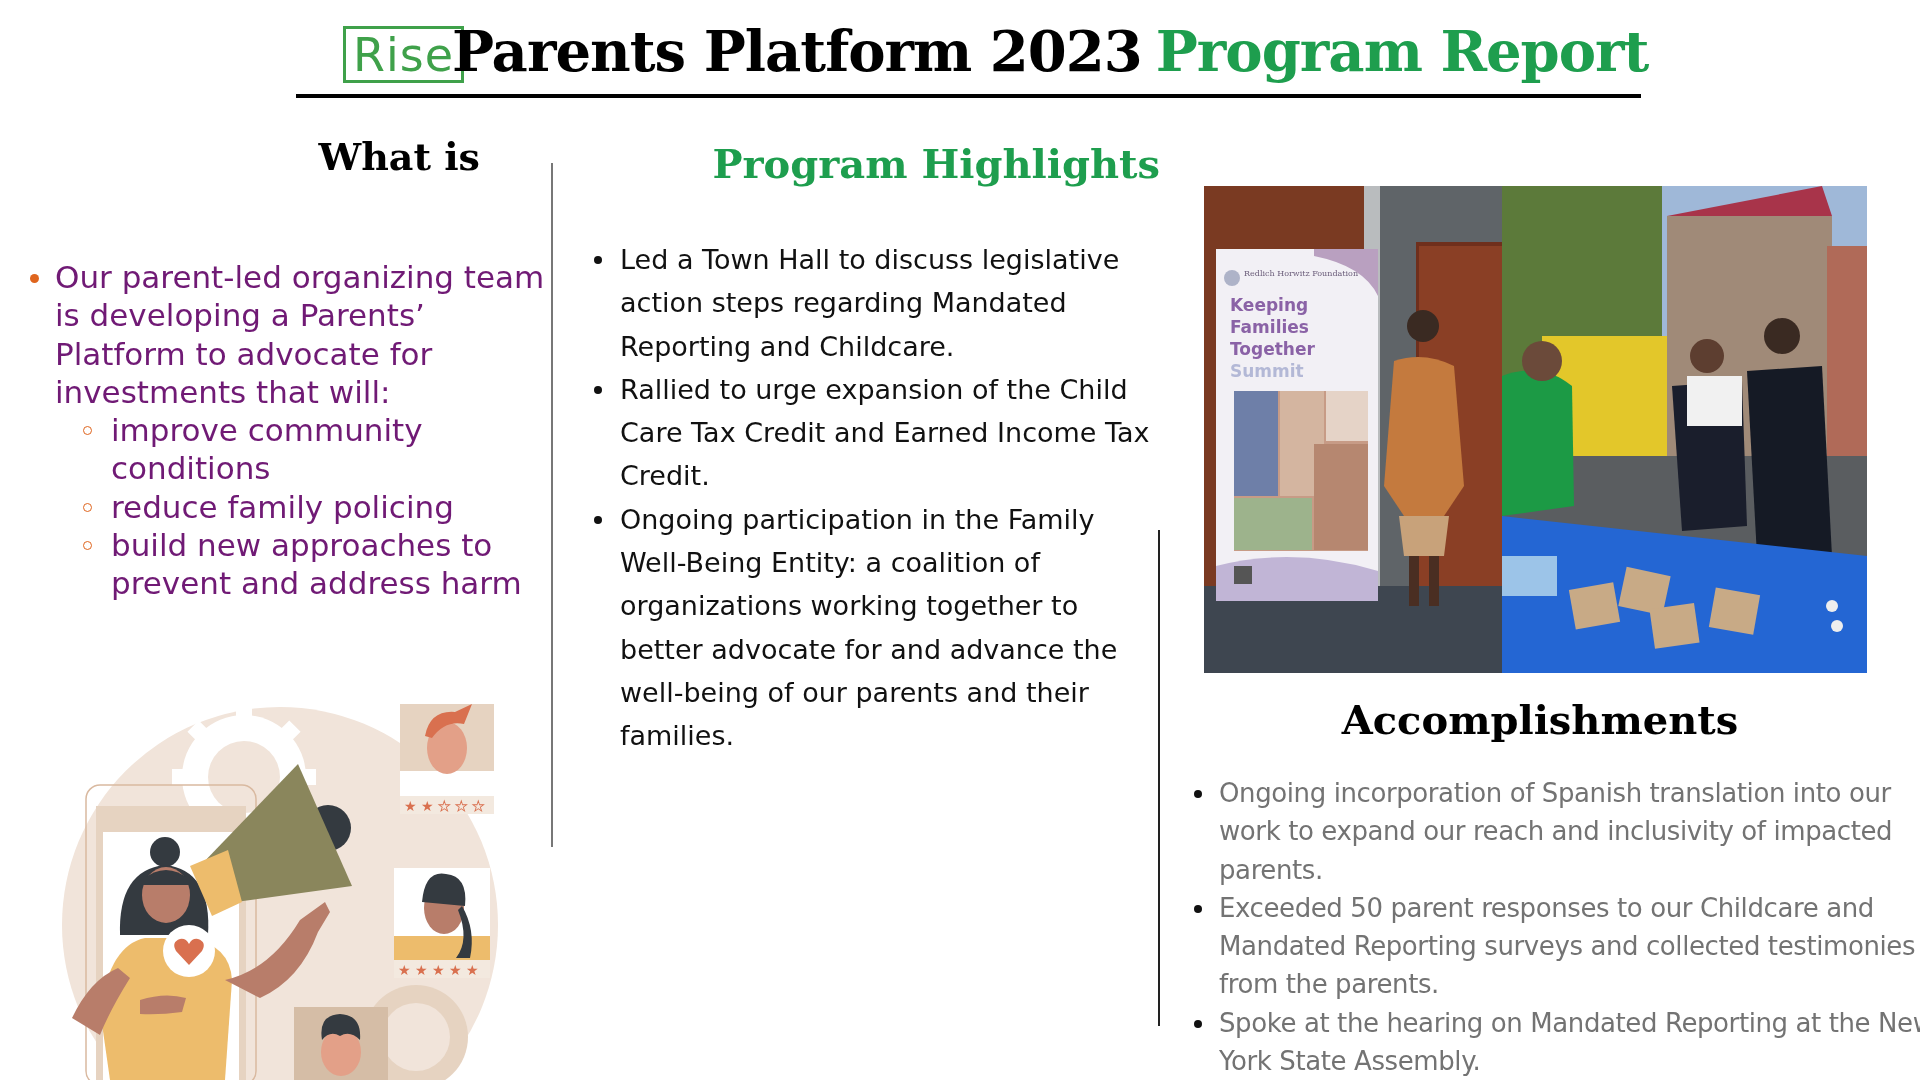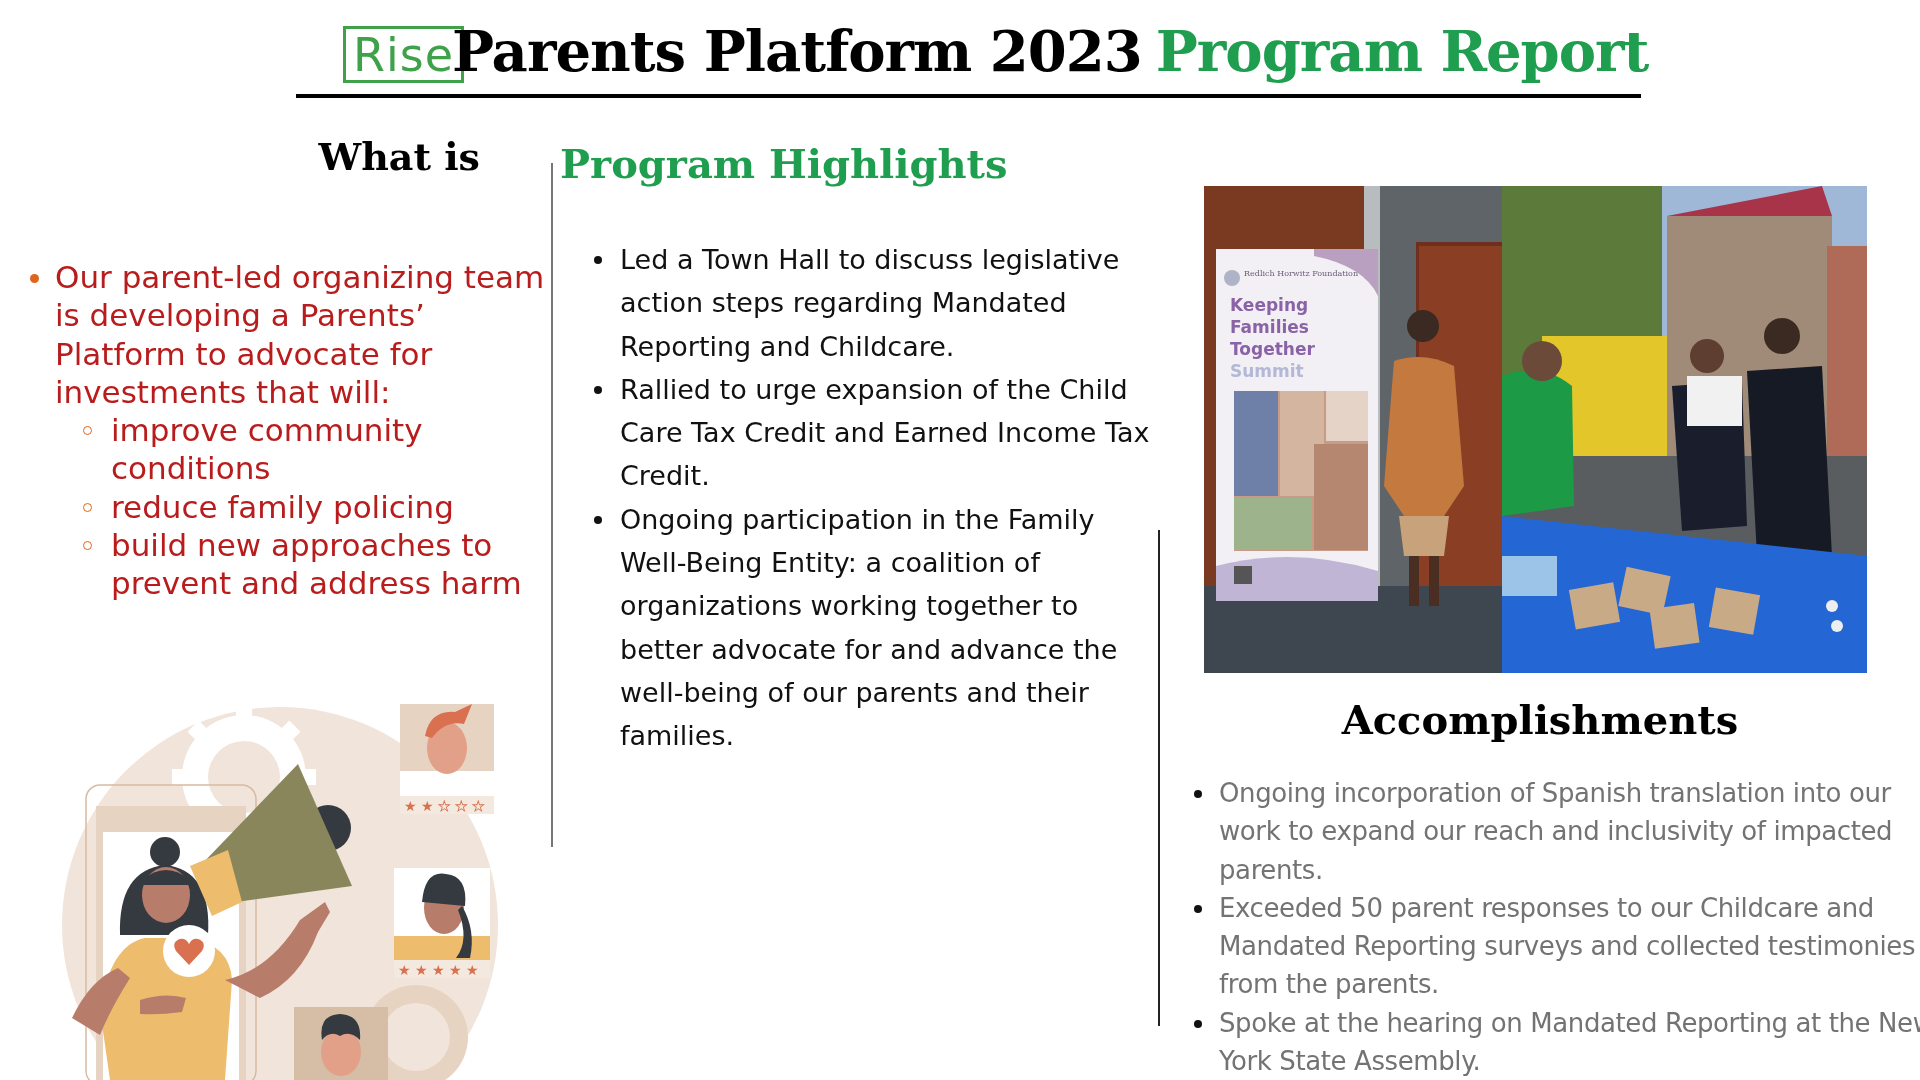--- a/index.html
+++ b/index.html
@@ -17,37 +17,37 @@
            white-space:nowrap; }
   .title .black { color:#000; }
   .title .green { color:#1e9e4e; margin-left:14px; }
   .header-rule { position:absolute; left:296px; top:94px; width:1345px; height:4px; background:#000; }
 
   
   .left-heading { position:absolute; left:40px; top:128px; width:440px; text-align:right;
                   font-family:"DejaVu Serif", serif; font-weight:bold; font-size:38px;
                   line-height:58px; color:#000; }
   .left-list { position:absolute; left:26px; top:258px; width:520px; margin:0; padding:0; list-style:none;
-               color:#b91c1c; font-family:"DejaVu Sans", sans-serif; font-size:31px; line-height:38.3px; }
+               color:#701a75; font-family:"DejaVu Sans", sans-serif; font-size:31px; line-height:38.3px; }
   .left-list > li { position:relative; padding-left:29px; }
   .left-list > li::before { content:""; position:absolute; left:4px; top:16px; width:9px; height:9px;
                             border-radius:50%; background:#df651e; }
   .sub-list { list-style:none; margin:0; padding:0; }
   .sub-list li { position:relative; padding-left:56px; }
   .sub-list li::before { content:""; position:absolute; left:28px; top:15px; width:9px; height:9px;
                          border-radius:50%; border:1.5px solid #df651e; box-sizing:border-box; }
 
   .divider-1 { position:absolute; left:551px; top:163px; width:2px; height:684px; background:#777; }
   .divider-2 { position:absolute; left:1158px; top:530px; width:2px; height:496px; background:#222; }
 
   
   .illus { position:absolute; left:0; top:680px; width:560px; height:400px; }
 
   
-  .mid-heading { position:absolute; left:560px; top:140px; width:600px; text-align:left;
+  .mid-heading { position:absolute; left:560px; top:140px; width:600px; text-align:right;
                  font-family:"DejaVu Serif", serif; font-weight:bold; font-size:40px; color:#1e9e4e; }
   .mid-list { position:absolute; left:592px; top:238px; width:560px; margin:0; padding:0; list-style:none;
               font-family:"DejaVu Sans", sans-serif; font-size:27px; line-height:43.3px; color:#111; }
   .mid-list li { position:relative; padding-left:28px; }
   .mid-list li::before { content:""; position:absolute; left:2px; top:18px; width:8px; height:8px;
                          border-radius:50%; background:#111; }
 
   
   .photo { position:absolute; top:186px; height:487px; overflow:hidden; }
   .photo-1 { left:1180px; width:317px;padding-left:24px; }

